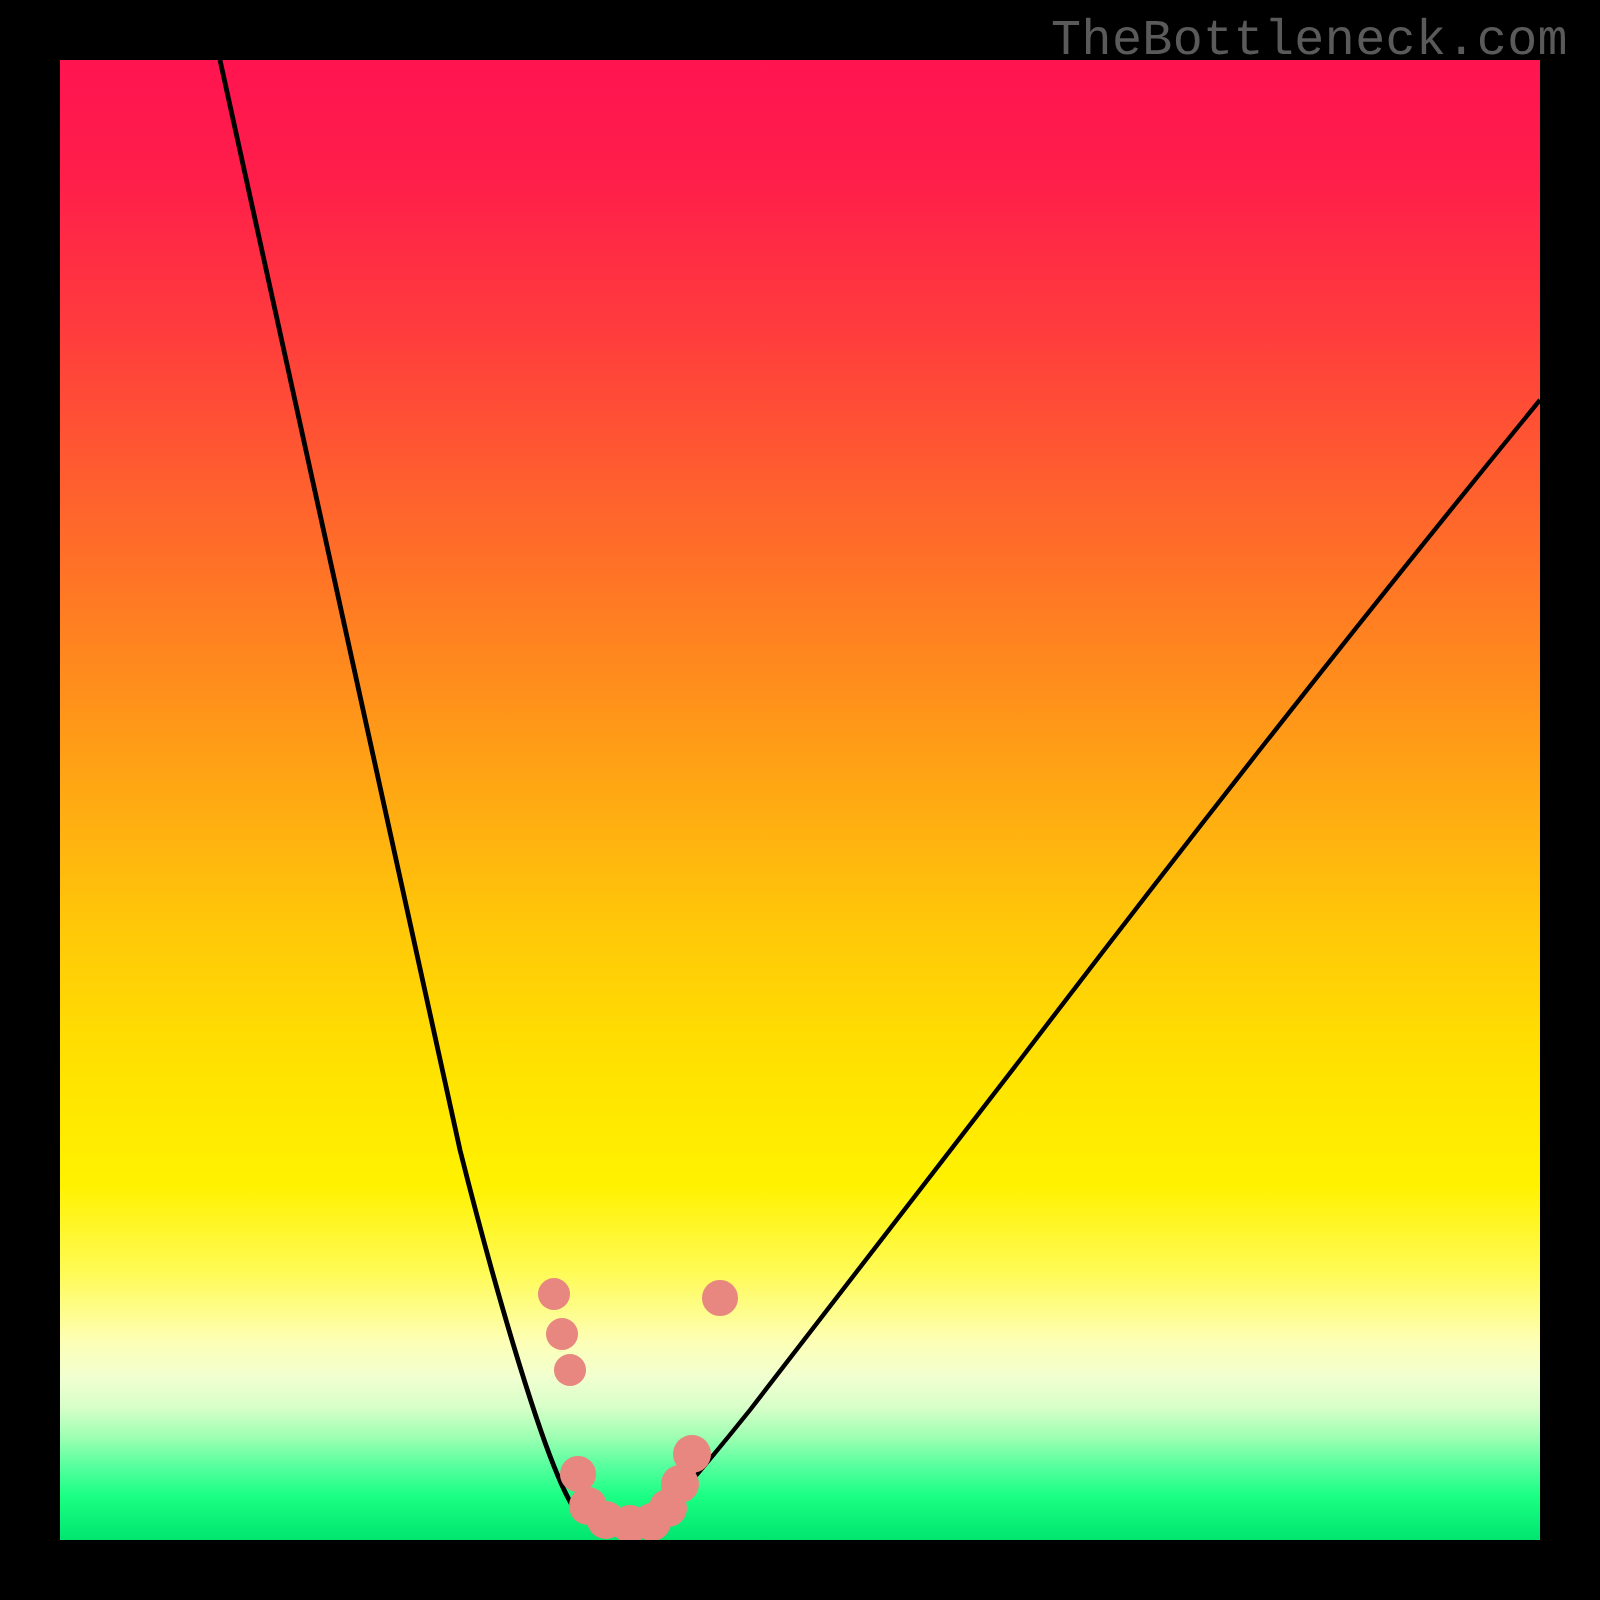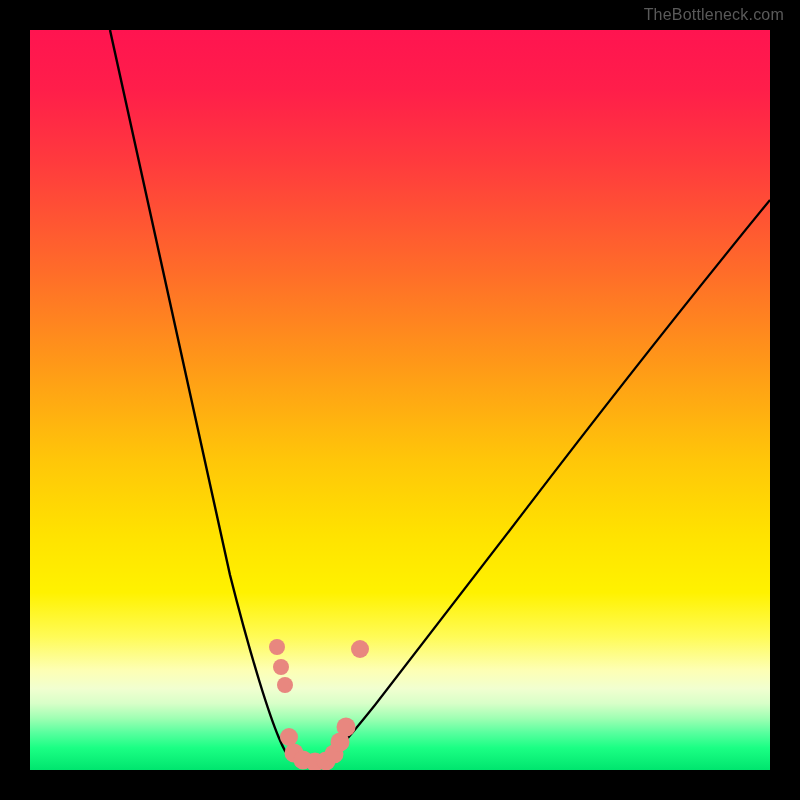--- a/index.html
+++ b/index.html
@@ -40,24 +40,25 @@
       #57ff9e 95%,
       #1bff84 97%,
       #00e56e 100%
     );
   }
   .watermark {
     position: absolute;
     top: 6px;
     right: 16px;
     color: #5a5a5a;
-    font-size: 16px;
+    font-size: 25px;
     letter-spacing: 0.2px;
     font-weight: 500;
     z-index: 5;
+    font-family: Liberation Mono, monospace;
   }
   svg.curves {
     position: absolute;
     inset: 0;
     width: 740px;
     height: 740px;
   }
   .dot {
     fill: #e8877f;
   }

